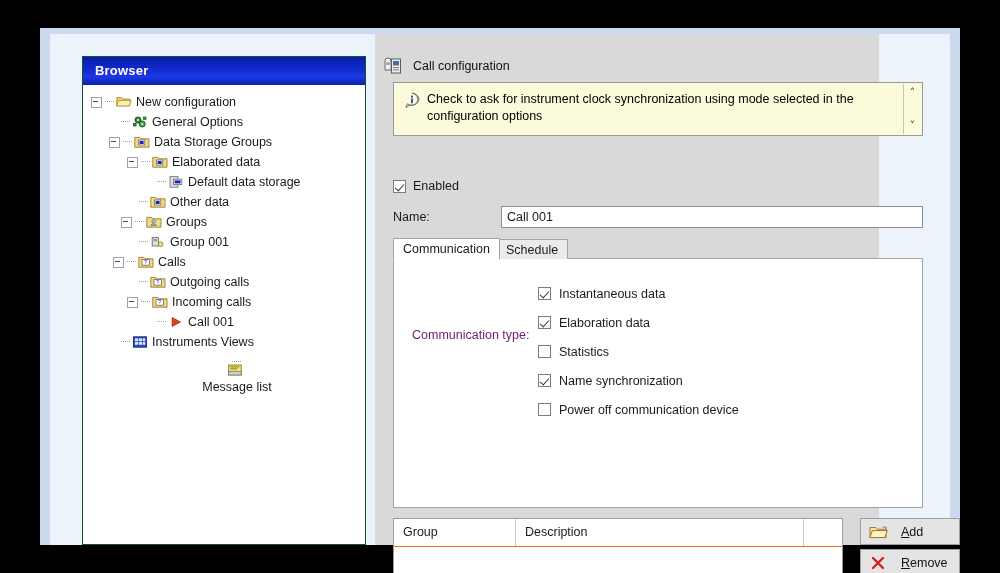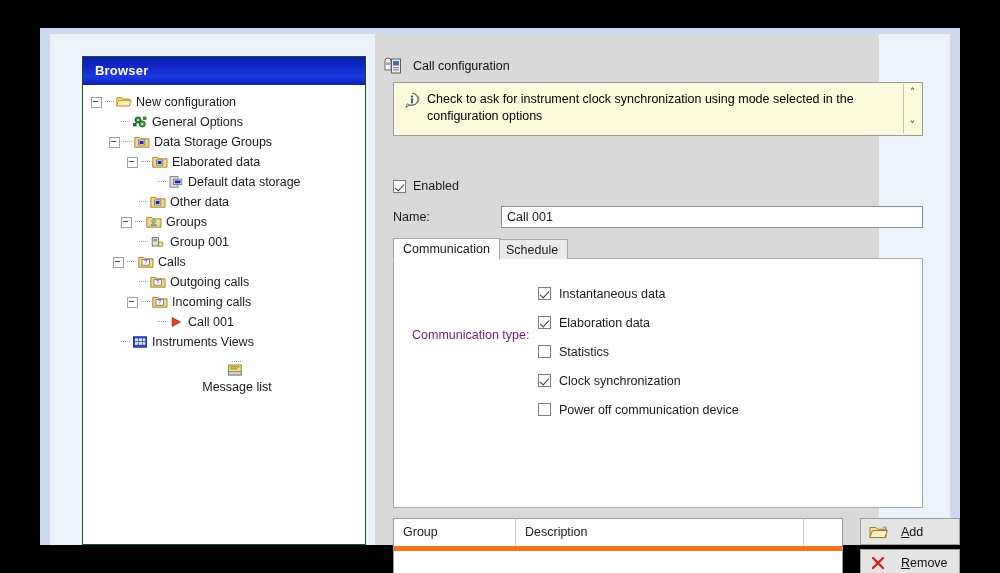--- a/index.html
+++ b/index.html
@@ -349,21 +349,21 @@
     top: 484px;
     width: 450px;
     height: 58px;
     background: #ffffff;
     border: 1px solid #9e9e9e;
     box-sizing: border-box;
   }
   .grid-head {
     height: 27px;
     display: flex;
-    border-bottom: 5px solid #f97316;
+    border-bottom: 1px solid #f97316;
   }
   .gh {
     font-size: 12.5px;
     color: #1a1a1a;
     line-height: 26px;
     padding-left: 9px;
     box-sizing: border-box;
     border-right: 1px solid #c8c8c8;
   }
   .gh.c1 { width: 122px; }
@@ -609,21 +609,21 @@
               <div class="cb-item">
                 <span class="cb checked"></span>
                 <span>Elaboration data</span>
               </div>
               <div class="cb-item">
                 <span class="cb"></span>
                 <span>Statistics</span>
               </div>
               <div class="cb-item">
                 <span class="cb checked"></span>
-                <span>Clock synchronization</span>
+                <span>Name synchronization</span>
               </div>
               <div class="cb-item">
                 <span class="cb"></span>
                 <span>Power off communication device</span>
               </div>
             </div>
         </div>
 
         <div class="grid">
           <div class="grid-head">

